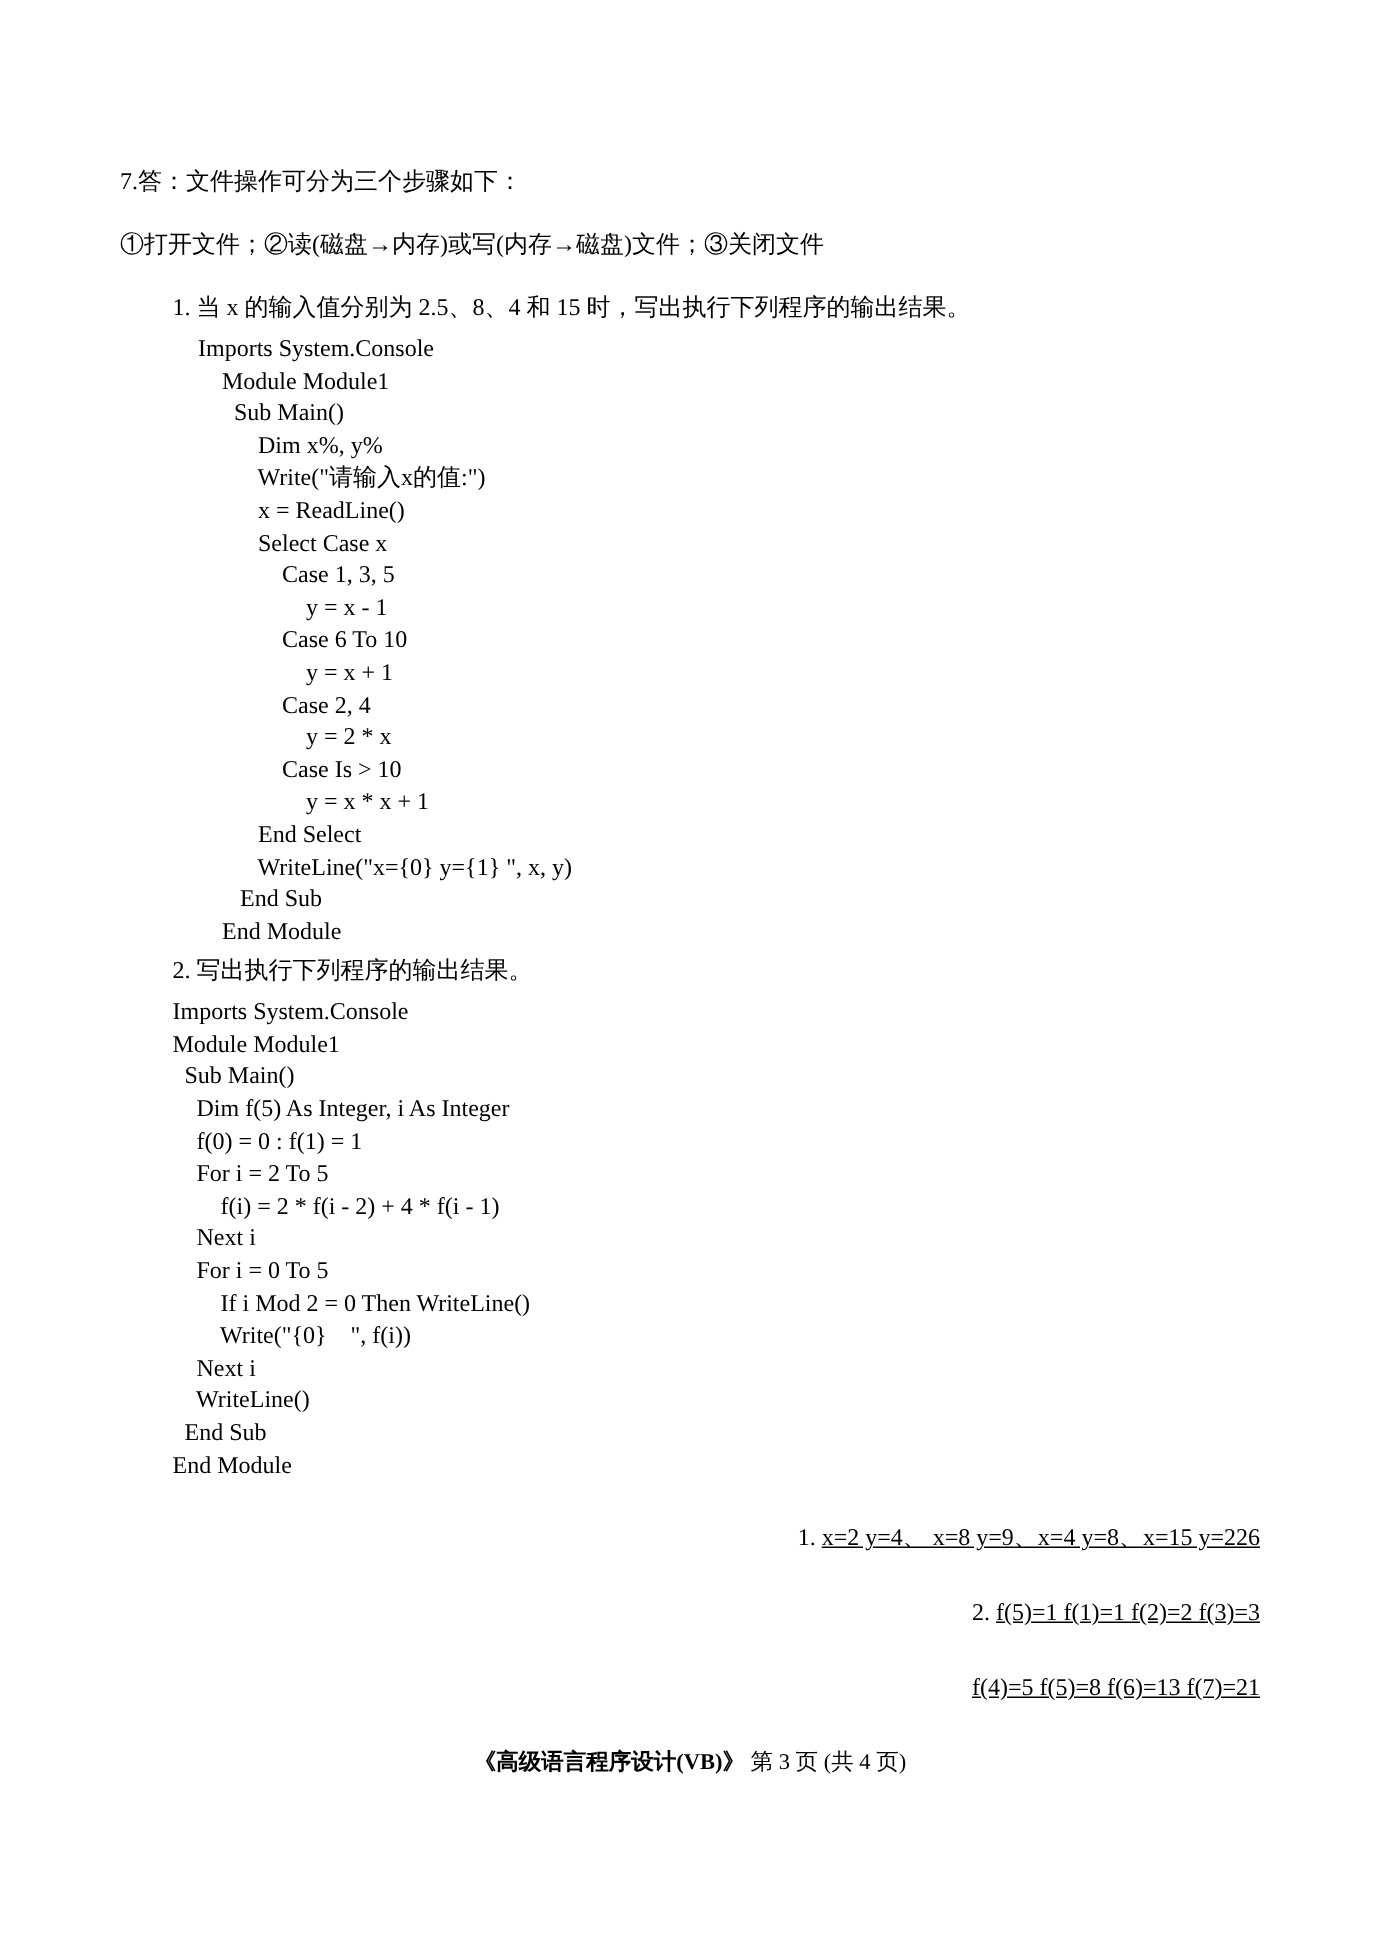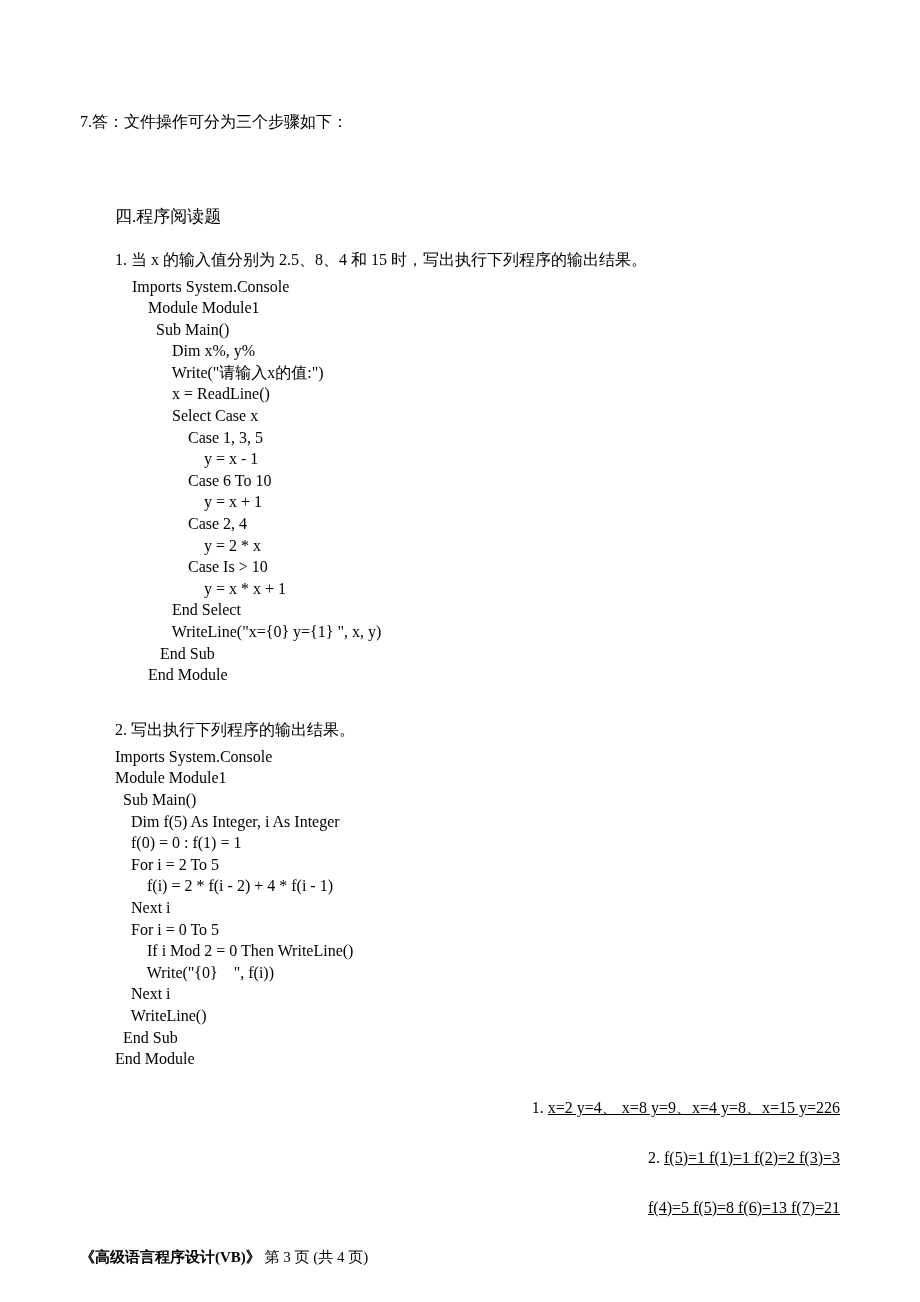--- a/index.html
+++ b/index.html
@@ -39,35 +39,36 @@
     margin-top: 26px;
     text-align: right;
   }
   .ans-line {
     margin: 0 0 26px 0;
   }
   .underline {
     text-decoration: underline;
   }
   .footer {
+    text-align: center;
     font-size: 15px;
     margin-top: 24px;
   }
   .footer .bold {
     font-weight: bold;
   }
 </style>
 </head>
 <body>
 
 <div class="page">
 
   <p class="para">7.答：文件操作可分为三个步骤如下：</p>
+  <p class="para">①打开文件；②读(磁盘→内存)或写(内存→磁盘)文件；③关闭文件</p>
 
-  <p class="section-heading">四.程序阅读题</p>
 
   <p class="q-intro">1. 当 x 的输入值分别为 2.5、8、4 和 15 时，写出执行下列程序的输出结果。</p>
   <div class="code">Imports System.Console
     Module Module1
       Sub Main()
           Dim x%, y%
           Write("请输入x的值:")
           x = ReadLine()
           Select Case x
               Case 1, 3, 5
@@ -76,21 +77,21 @@
                   y = x + 1
               Case 2, 4
                   y = 2 * x
               Case Is &gt; 10
                   y = x * x + 1
           End Select
           WriteLine("x={0} y={1} ", x, y)
        End Sub
     End Module</div>
 
-  <p class="q-intro" style="margin-top:32px;">2. 写出执行下列程序的输出结果。</p>
+  <p class="q-intro" style="margin-top:4px;">2. 写出执行下列程序的输出结果。</p>
   <div class="code code2">Imports System.Console
 Module Module1
   Sub Main()
     Dim f(5) As Integer, i As Integer
     f(0) = 0 : f(1) = 1
     For i = 2 To 5
         f(i) = 2 * f(i - 2) + 4 * f(i - 1)
     Next i
     For i = 0 To 5
         If i Mod 2 = 0 Then WriteLine()

